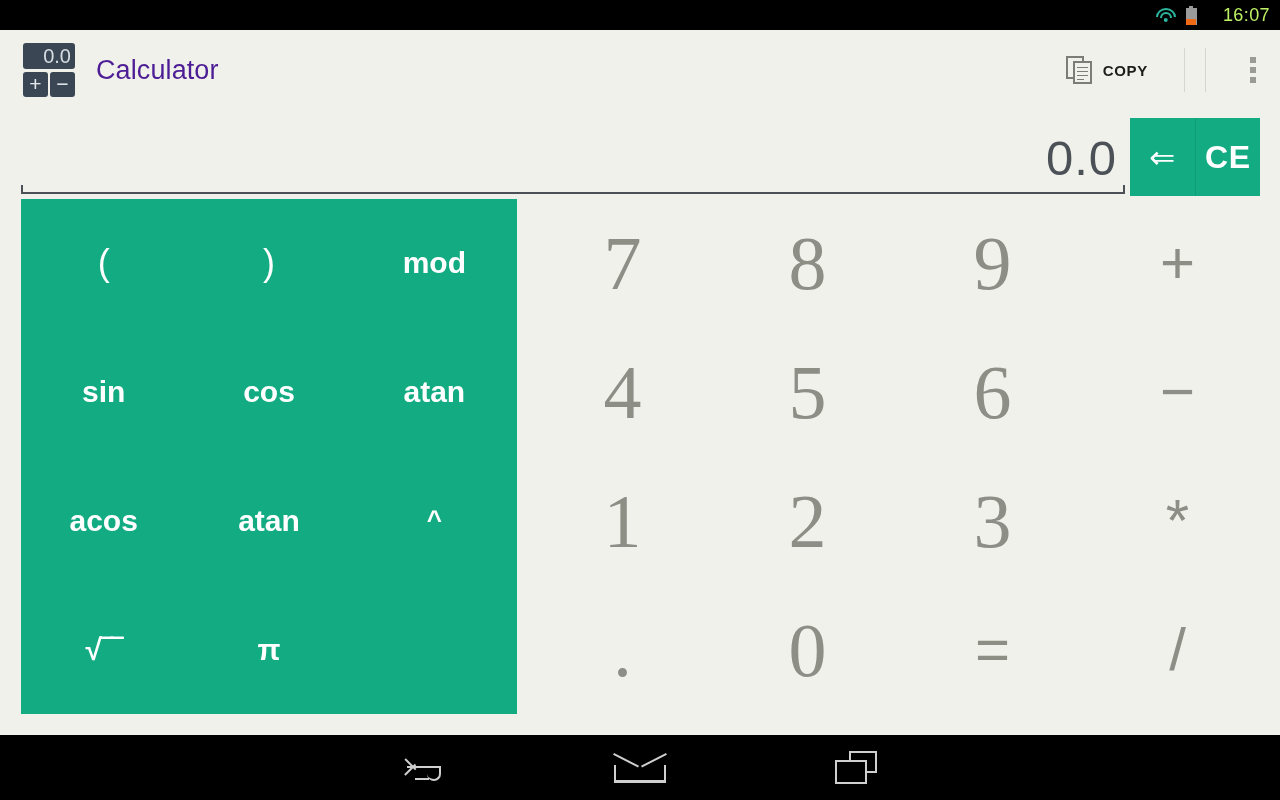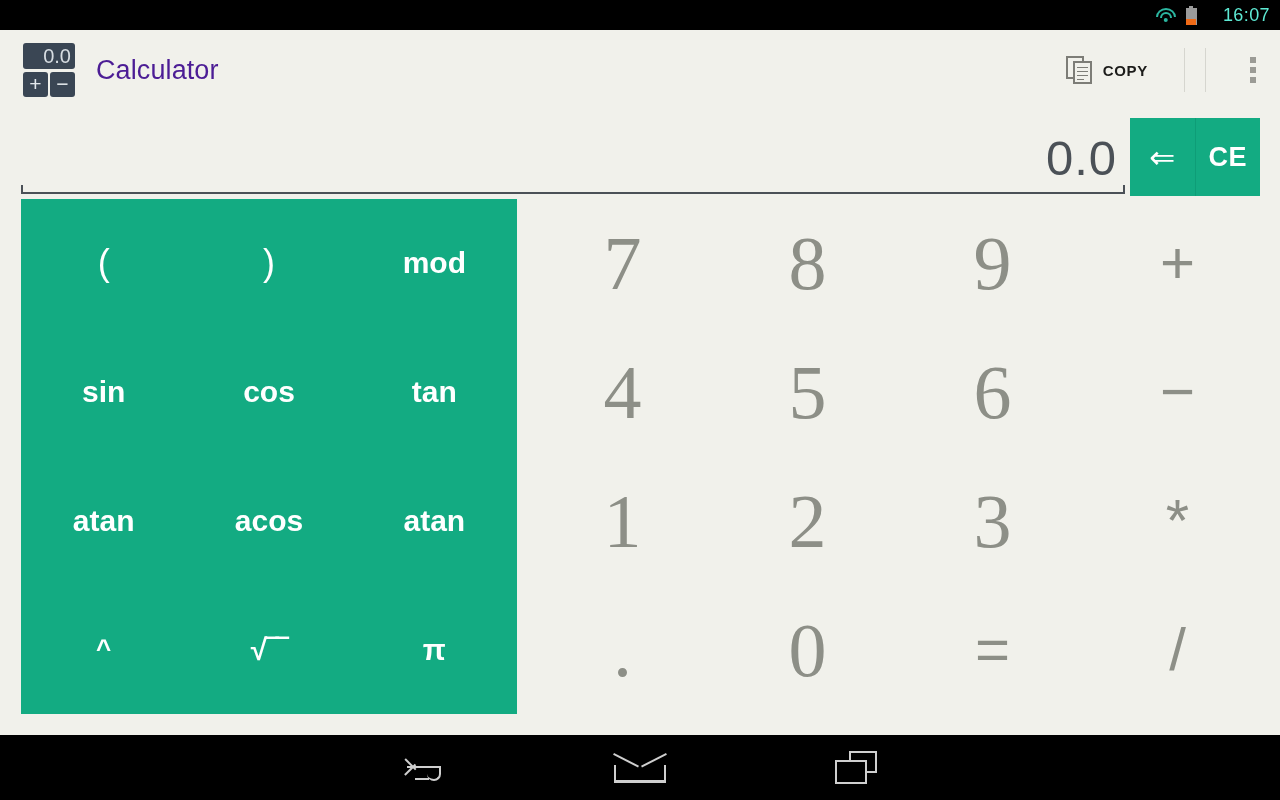--- a/index.html
+++ b/index.html
@@ -44,21 +44,21 @@
   }
   .battery-icon .body {
     position: absolute; top: 2px; left: 0; width: 11px; height: 17px;
     background: #9b9b9b;
   }
   .battery-icon .fill {
     position: absolute; bottom: 0px; left: 0.5px; width: 10px; height: 6px;
     background: #f06a16;
   }
   #status-clock {
-    color: #5eead4; font-size: 18px; letter-spacing: 0.4px; margin-left: 17px;
+    color: #bef264; font-size: 18px; letter-spacing: 0.4px; margin-left: 17px;
   }
 
   
   #action-bar {
     position: absolute; top: 30px; left: 0;
     width: 1280px; height: 80px;
     background: #f1f1eb;
     display: flex; align-items: center;
   }
   #app-icon {
@@ -147,21 +147,21 @@
   #clear-group {
     position: absolute; left: 1130px; top: 0;
     width: 130px; height: 78px; display: flex;
   }
   #backspace-btn, #ce-btn {
     flex: 1; display: flex; align-items: center; justify-content: center;
     background: #13ab82; color: #ffffff;
   }
   #backspace-btn { border-right: 1px solid #0e9d77; }
   #backspace-btn .bs-glyph { font-size: 31px; line-height: 31px; font-weight: 300; }
-  #ce-btn .ce-label { font-size: 27px; font-weight: bold; letter-spacing: 0.5px; }
+  #ce-btn .ce-label { font-size: 32px; font-weight: bold; letter-spacing: 0.5px; }
 
   
   #func-pad {
     position: absolute; left: 21px; top: 199px;
     width: 496px; height: 515px;
     background: #13ab82;
     display: grid;
     grid-template-columns: repeat(3, 1fr);
     grid-template-rows: repeat(4, 1fr);
   }
@@ -307,21 +307,20 @@
       </div>
     </div>
   </div>
 
   <div id="func-pad">
       <div class="func-key paren">(</div>
       <div class="func-key paren">)</div>
       <div class="func-key ">mod</div>
       <div class="func-key ">sin</div>
       <div class="func-key ">cos</div>
-      <div class="func-key ">tan</div>
       <div class="func-key ">atan</div>
       <div class="func-key ">acos</div>
       <div class="func-key ">atan</div>
       <div class="func-key caret">^</div>
       <div class="func-key sqrt">√‾‾</div>
       <div class="func-key pi">π</div>
     </div>
 
   <div id="num-pad">
       <div class="num-key ">7</div>

